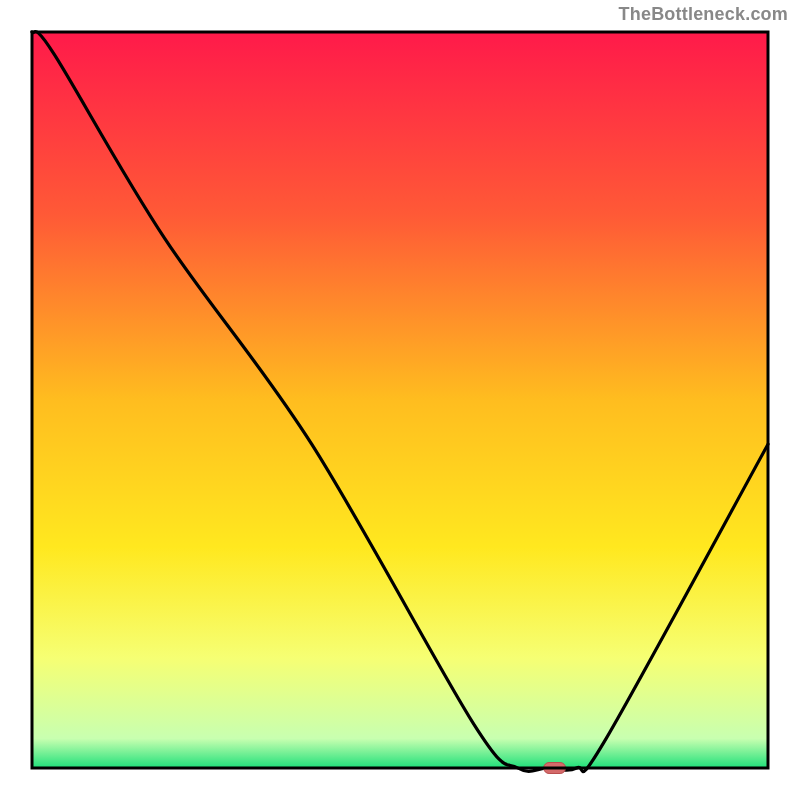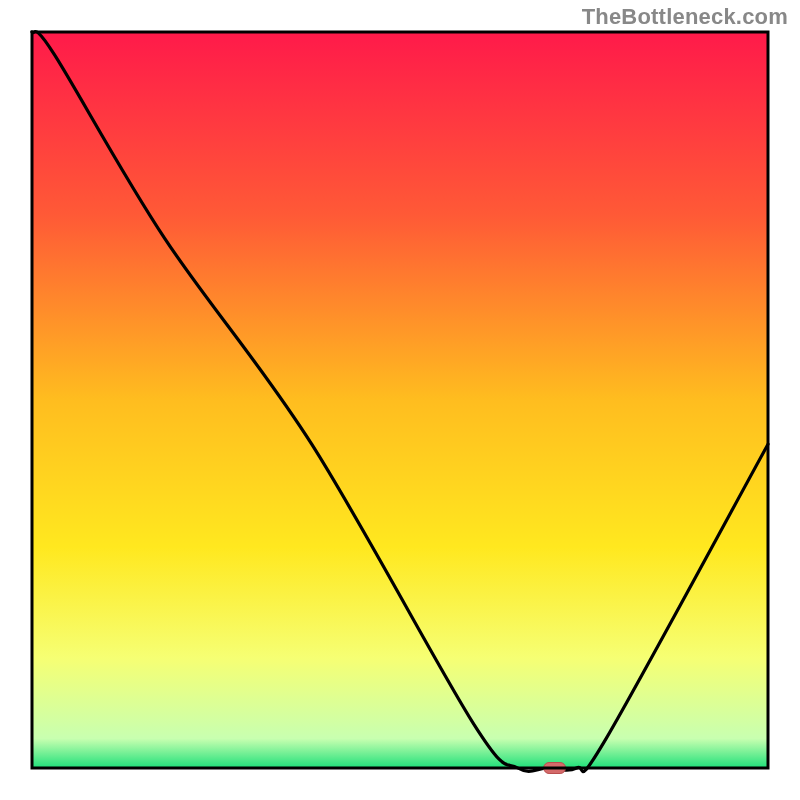--- a/index.html
+++ b/index.html
@@ -12,21 +12,21 @@
   }
   .container {
     position: relative;
     width: 800px;
     height: 800px;
   }
   .watermark {
     position: absolute;
     top: 4px;
     right: 12px;
-    font-size: 22px;
+    font-size: 18px;
     font-weight: 600;
     color: #888888;
     letter-spacing: 0.2px;
     z-index: 10;
   }
   svg.plot {
     position: absolute;
     left: 0;
     top: 0;
   }

